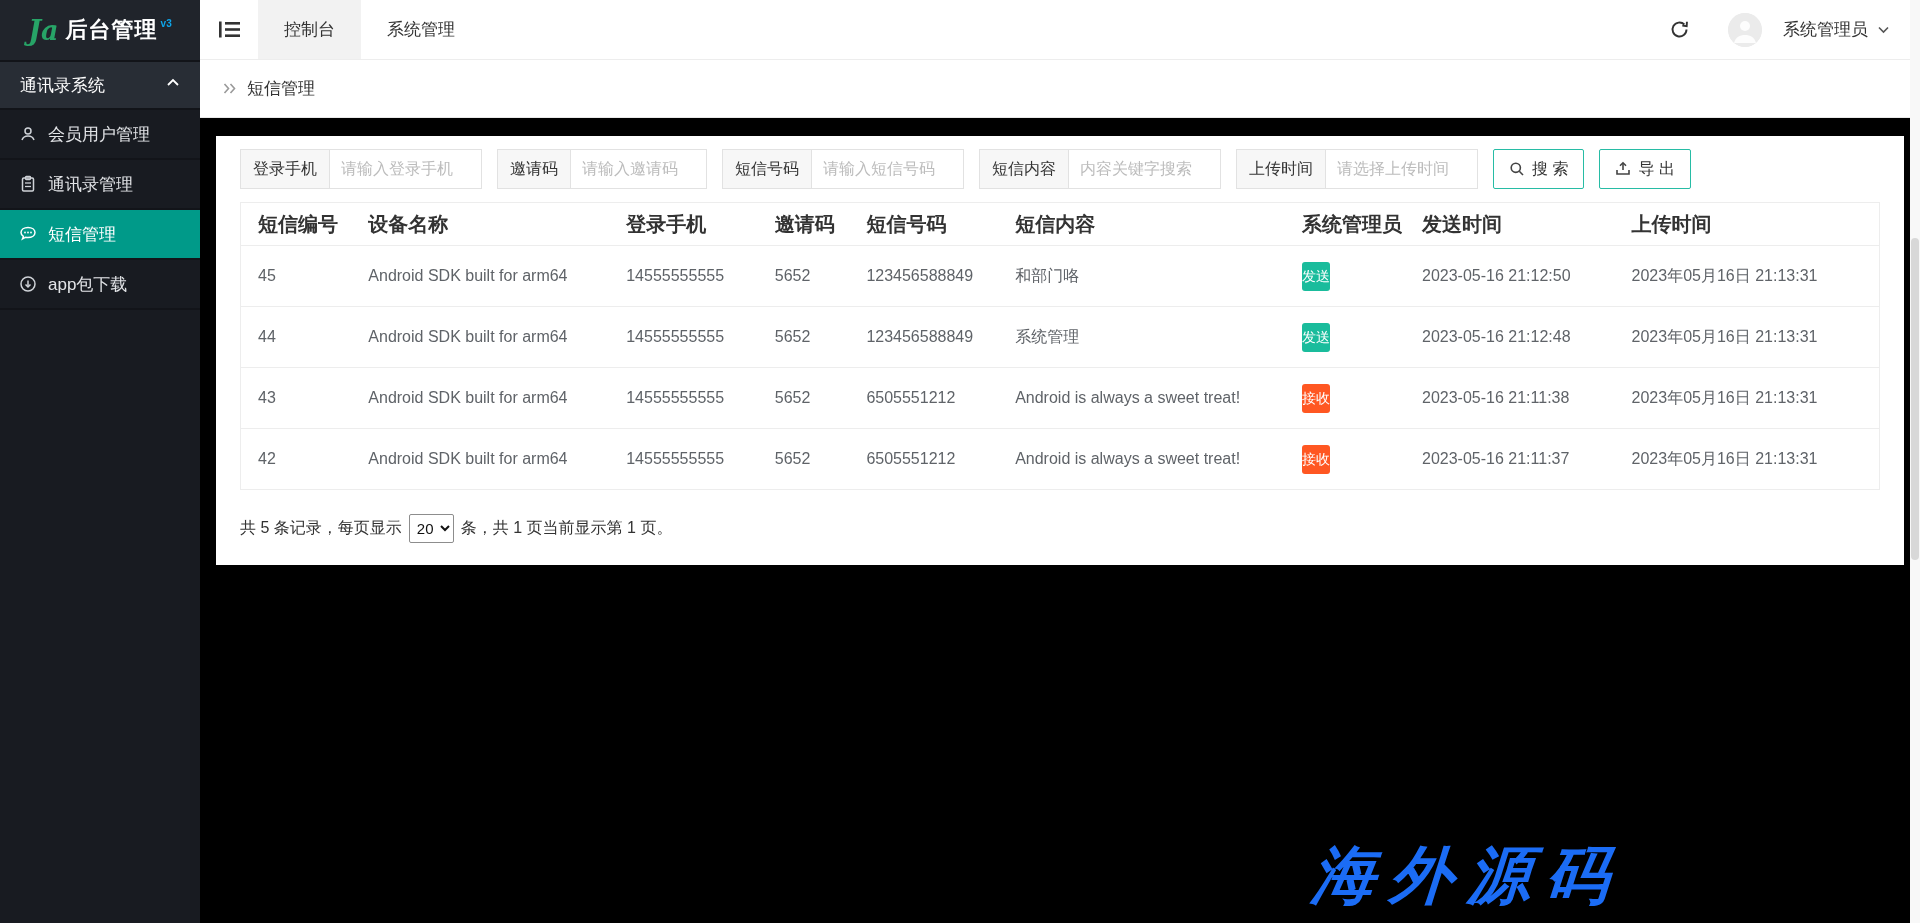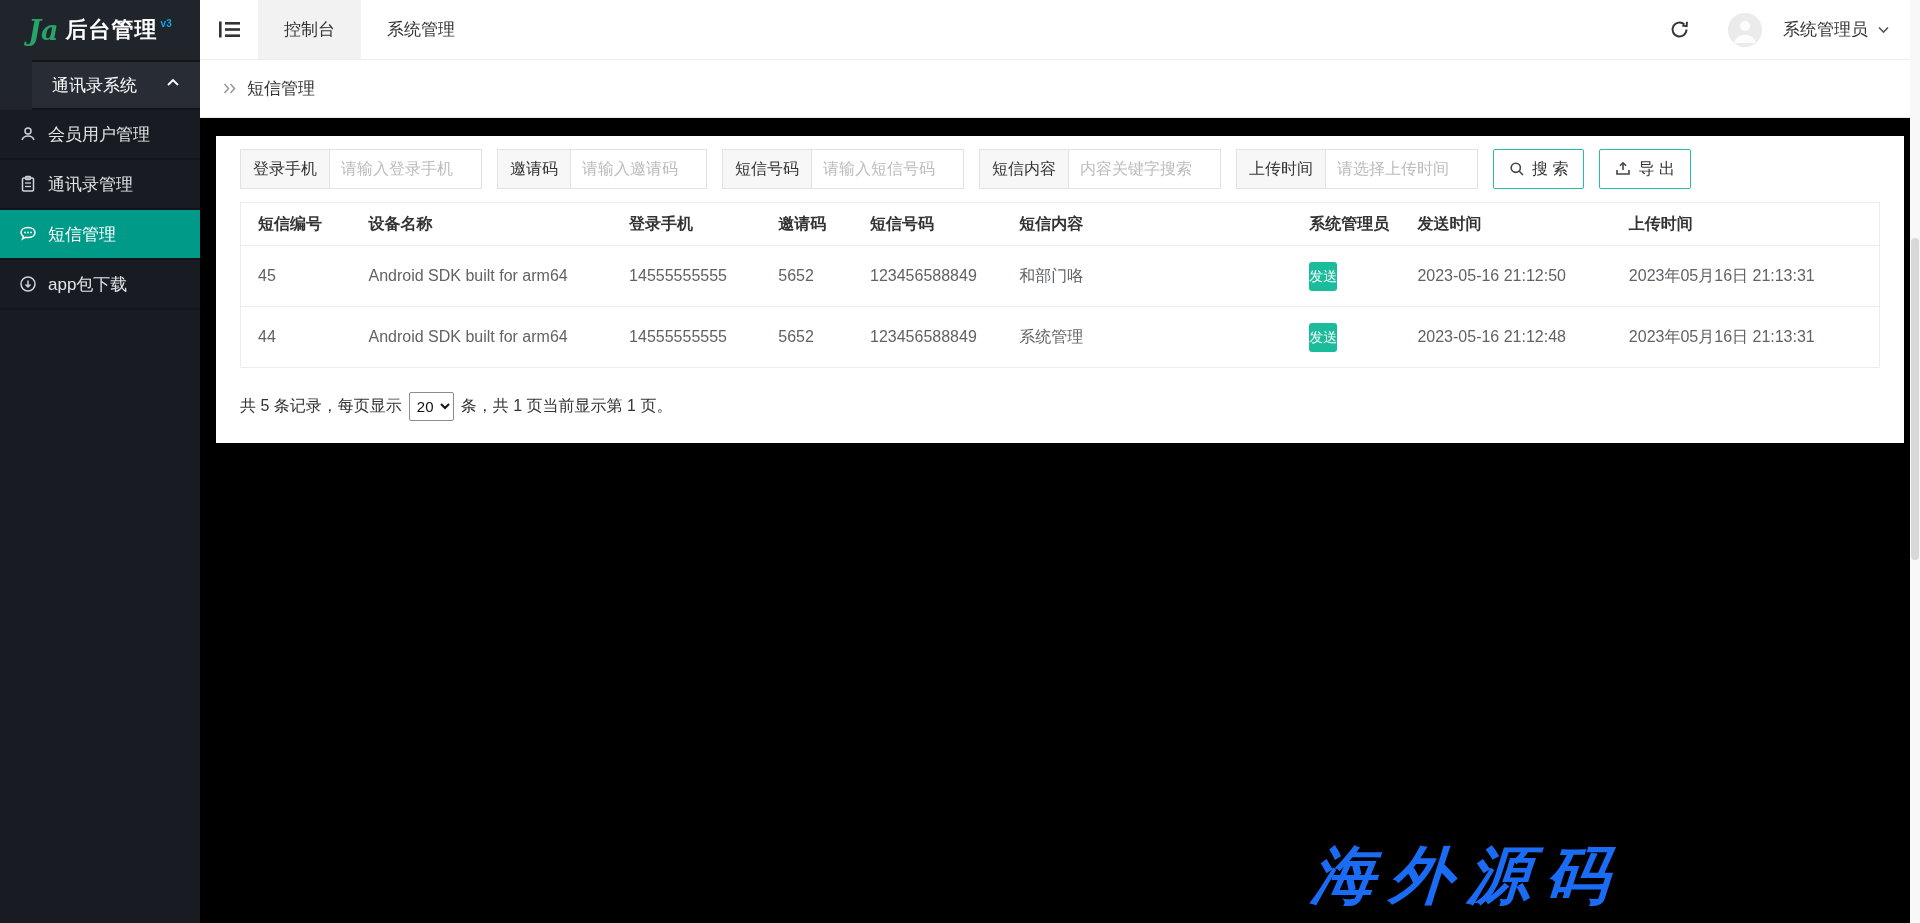--- a/index.html
+++ b/index.html
@@ -7,21 +7,21 @@
   body { font-family:"Liberation Sans", sans-serif; background:#f1f1f1; overflow:hidden; }
   .page { position:relative; display:flex; width:1920px; height:923px; }
 
   
   .sidebar { width:200px; flex-shrink:0; background:#20242b; display:flex; flex-direction:column;border-radius:26px; }
   .logo { height:60px; display:flex; align-items:center; justify-content:center; background:#20242b; }
   .logo-script { font-family:"DejaVu Serif", serif; font-style:italic; font-weight:700; font-size:27px; color:#27a467; margin-right:7px; }
   .logo-title { font-size:22px; font-weight:700; color:#fff; letter-spacing:1px; }
   .logo-ver { font-size:10px; font-weight:700; color:#0ea5e9; margin-left:3px; transform:translateY(-7px); display:inline-block; }
   .menu-section { height:50px; background:#282d35; border-top:2px solid #121419; border-bottom:2px solid #121419;
-    display:flex; align-items:center; justify-content:space-between; padding:0 20px; font-size:17px; color:#fff; cursor:pointer;margin-left:32px; }
+    display:flex; align-items:center; justify-content:space-between; padding:0 20px; font-size:17px; color:#fff; cursor:pointer; }
   .menu-item { height:50px; display:flex; align-items:center; gap:11px; padding:0 19px; font-size:17px; color:#e3e5e8;
     background:#181b21; border-bottom:2px solid #121419; cursor:pointer; }
   .menu-item .mi-icon { display:flex; align-items:center; color:#cfd3d8; }
   .menu-item.active { background:#009a89; color:#fff; }
   .menu-item.active .mi-icon { color:#fff; }
   .sidebar-fill { flex:1; background:#181b21; }
 
   
   .main { flex:1; display:flex; flex-direction:column; min-width:0; }
   .navbar { height:60px; background:#fff; display:flex; align-items:stretch; border-bottom:1px solid #ededed; flex-shrink:0; }
@@ -48,21 +48,21 @@
   .flabel { display:flex; align-items:center; padding:0 12px; background:#f7f7f7; border:1px solid #e2e2e2;
     font-size:16px; color:#333; white-space:nowrap; }
   .fgroup input { width:152px; border:1px solid #e2e2e2; border-left:none; padding:0 11px; font-size:16px; color:#333; outline:none; }
   .fgroup.narrow input { width:136px; }
   .fgroup input::placeholder { color:#bcbcbc; }
   .btn { height:40px; display:inline-flex; align-items:center; gap:7px; padding:0 15px; background:#fff;
     border:1px solid #27bca5; border-radius:2px; font-size:16px; color:#333; cursor:pointer; }
   .btn .b-icon { display:flex; align-items:center; color:#444; }
 
   table.grid { width:100%; border-collapse:collapse; border:1px solid #ededed; }
-  .grid th { height:43px; text-align:left; font-size:16px; font-weight:700; color:#333; padding:0 10px;
+  .grid th { height:43px; text-align:left; font-size:20px; font-weight:700; color:#333; padding:0 10px;
     border-bottom:1px solid #ededed; background:#fff; white-space:nowrap; }
   .grid td { height:61px; font-size:16px; color:#5f6368; padding:0 10px; border-bottom:1px solid #ededed; background:#fff; }
   .grid th:first-child, .grid td:first-child { padding-left:17px; }
   .badge { display:inline-block; width:28px; padding:5px 0; line-height:19px; text-align:center; color:#fff;
     font-size:14px; border-radius:3px; word-break:break-all; }
 
   .pagination { margin-top:24px; display:flex; align-items:center; gap:7px; font-size:16px; color:#333; }
   .page-size { height:29px; font-size:15px; padding:0 3px; border:1px solid #8d8d8d; border-radius:2px; background:#fff; color:#111; }
 
   .watermark { position:absolute; right:296px; bottom:4px; font-family:"DejaVu Serif", serif; font-style:italic;
@@ -286,20 +286,46 @@
     <td>14555555555</td>
     <td>5652</td>
     <td>123456588849</td>
     <td>系统管理</td>
     <td>
       <span class="badge" style="background: rgb(26, 188, 156);">发送</span>
     </td>
     <td>2023-05-16 21:12:48</td>
     <td>2023年05月16日 21:13:31</td>
   </tr>
+              <tr>
+    <td>43</td>
+    <td>Android SDK built for arm64</td>
+    <td>14555555555</td>
+    <td>5652</td>
+    <td>6505551212</td>
+    <td>Android is always a sweet treat!</td>
+    <td>
+      <span class="badge" style="background: rgb(255, 87, 34);">接收</span>
+    </td>
+    <td>2023-05-16 21:11:38</td>
+    <td>2023年05月16日 21:13:31</td>
+  </tr>
+              <tr>
+    <td>42</td>
+    <td>Android SDK built for arm64</td>
+    <td>14555555555</td>
+    <td>5652</td>
+    <td>6505551212</td>
+    <td>Android is always a sweet treat!</td>
+    <td>
+      <span class="badge" style="background: rgb(255, 87, 34);">接收</span>
+    </td>
+    <td>2023-05-16 21:11:37</td>
+    <td>2023年05月16日 21:13:31</td>
+  </tr>
             </tbody>
         </table>
 
         <div class="pagination">
           <span>共 5 条记录，每页显示</span>
           <select class="page-size">
             <option>20</option>
           </select>
           <span>条，共 1 页当前显示第 1 页。</span>
         </div>

